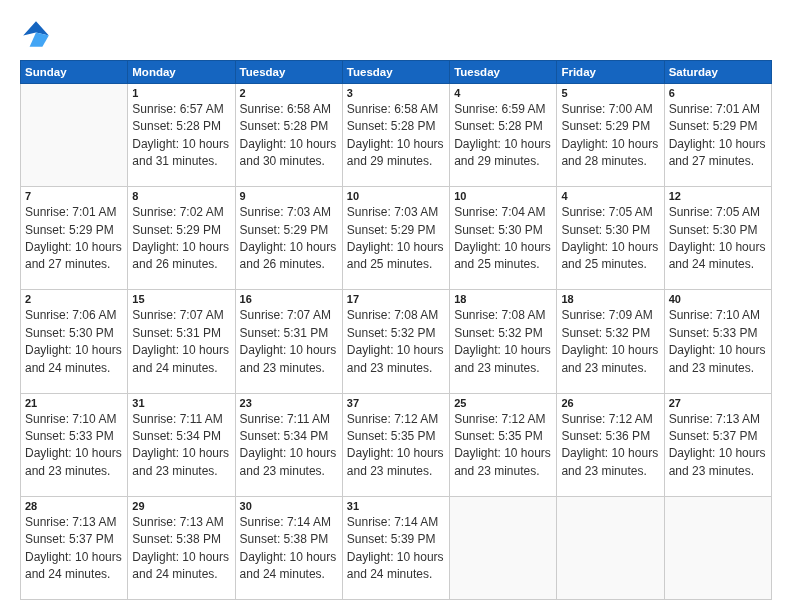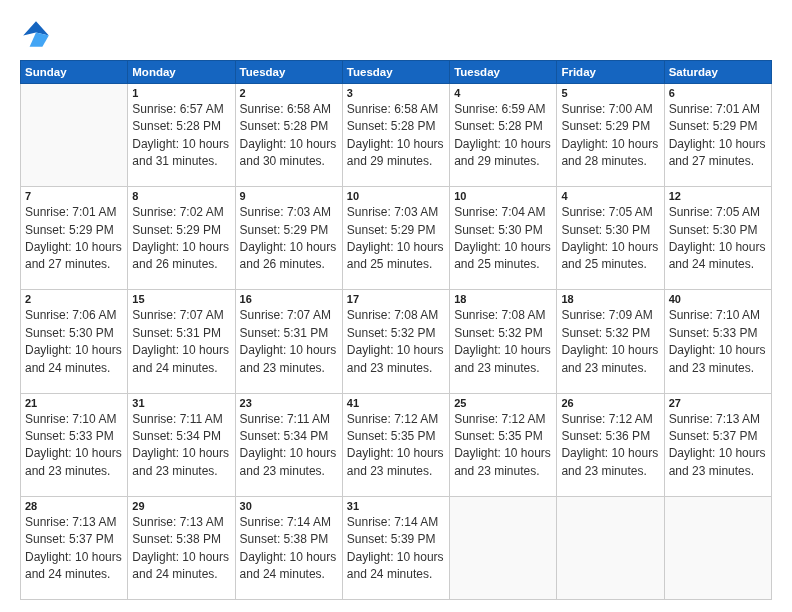--- a/index.html
+++ b/index.html
@@ -226,21 +226,21 @@
           </td>
           <td>
             <span class="day-num">31</span>
             <div class="day-info">Sunrise: 7:11 AM<br>Sunset: 5:34 PM<br>Daylight: 10 hours<br>and 23 minutes.</div>
           </td>
           <td>
             <span class="day-num">23</span>
             <div class="day-info">Sunrise: 7:11 AM<br>Sunset: 5:34 PM<br>Daylight: 10 hours<br>and 23 minutes.</div>
           </td>
           <td>
-            <span class="day-num">41</span>
+            <span class="day-num">37</span>
             <div class="day-info">Sunrise: 7:12 AM<br>Sunset: 5:35 PM<br>Daylight: 10 hours<br>and 23 minutes.</div>
           </td>
           <td>
             <span class="day-num">25</span>
             <div class="day-info">Sunrise: 7:12 AM<br>Sunset: 5:35 PM<br>Daylight: 10 hours<br>and 23 minutes.</div>
           </td>
           <td>
             <span class="day-num">26</span>
             <div class="day-info">Sunrise: 7:12 AM<br>Sunset: 5:36 PM<br>Daylight: 10 hours<br>and 23 minutes.</div>
           </td>

